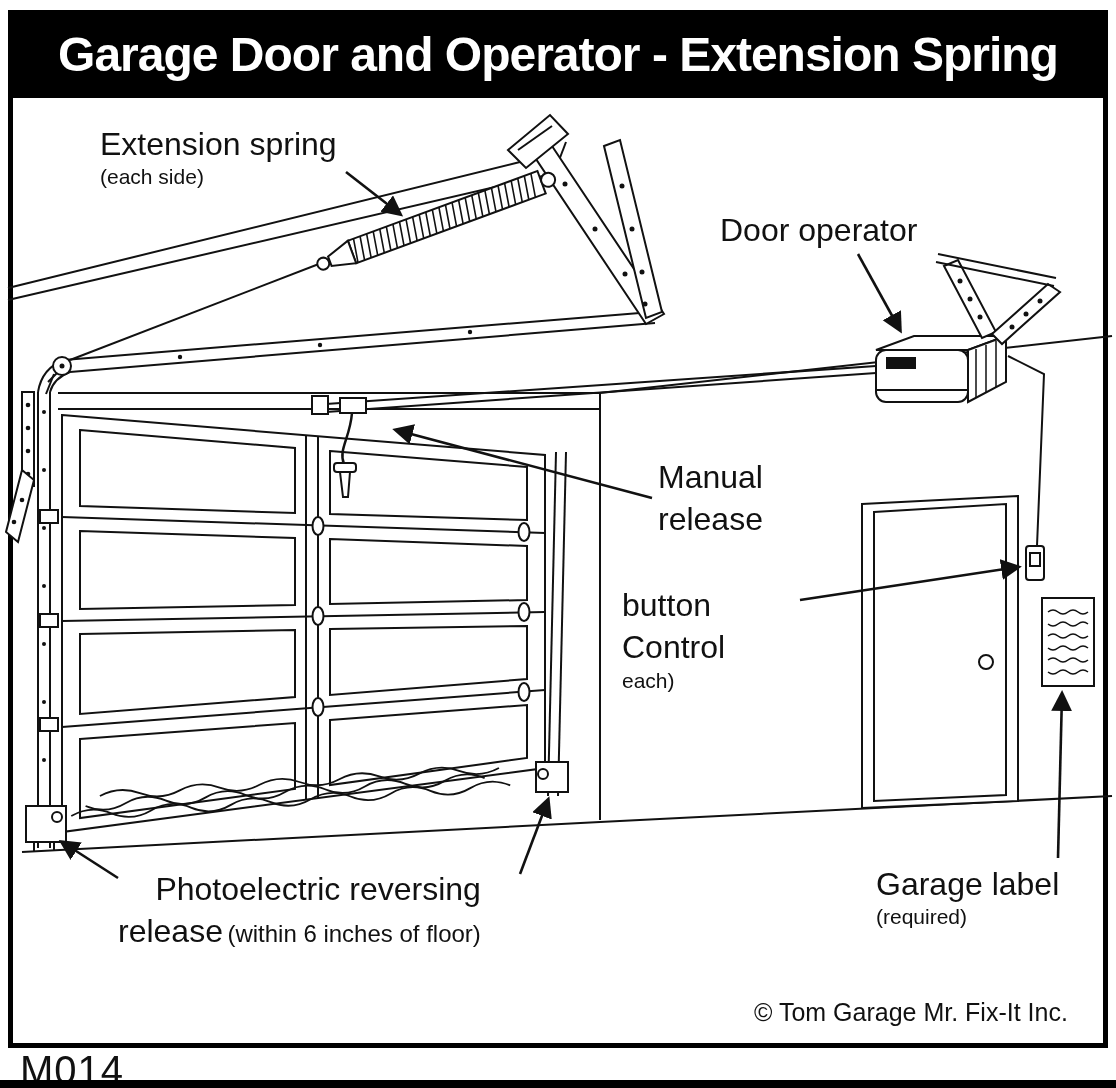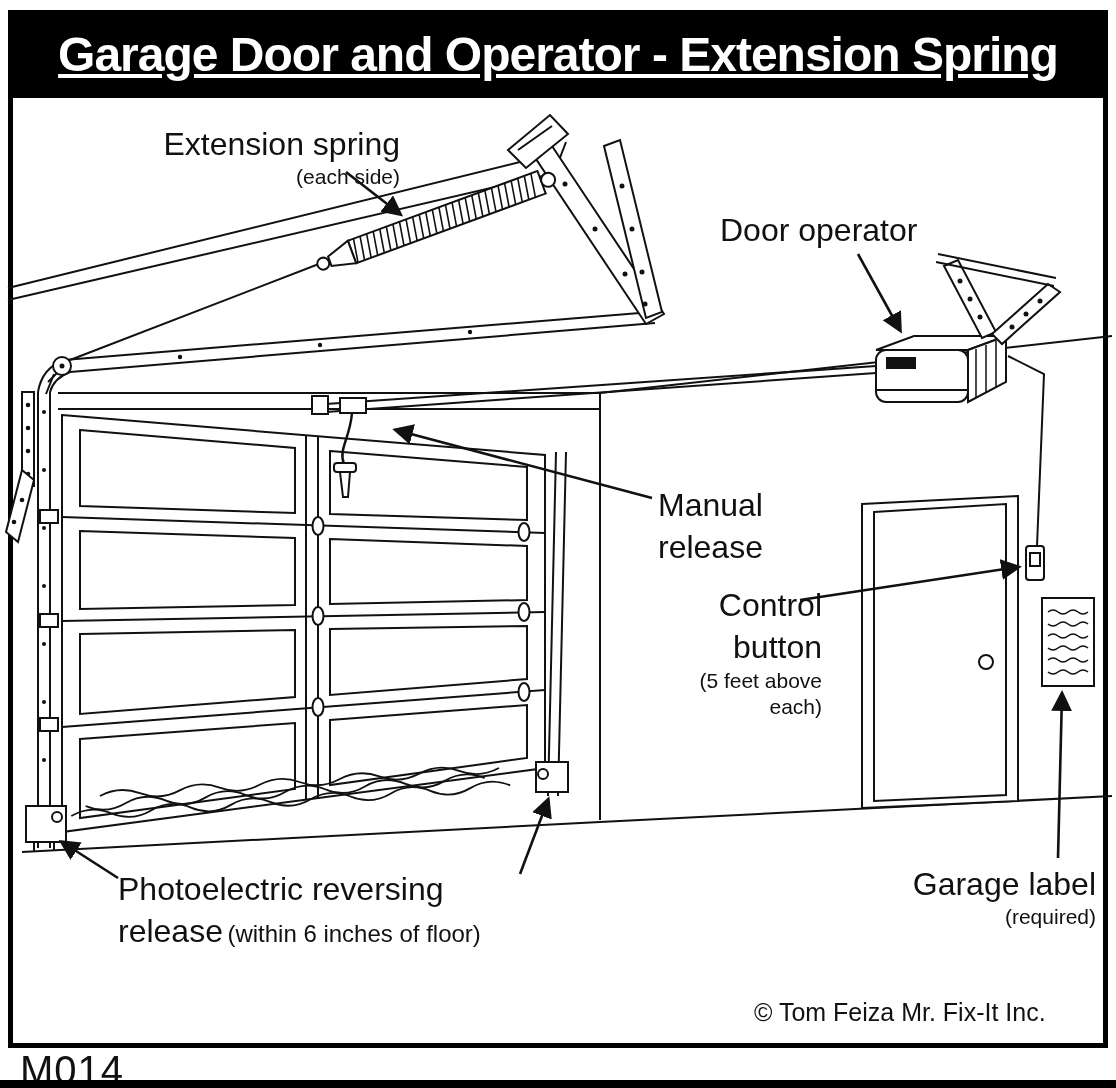--- a/index.html
+++ b/index.html
@@ -3,24 +3,24 @@
 <meta charset="utf-8">
 <style>
   html,body{margin:0;padding:0;background:#fff;}
   #page{position:relative;width:1116px;height:1088px;background:#fff;overflow:hidden;
         font-family:"Liberation Sans",sans-serif;color:#111;}
   .frame{position:absolute;left:8px;top:10px;width:1100px;height:1038px;
          border:5px solid #000;box-sizing:border-box;background:#fff;}
   .titlebar{position:absolute;left:8px;top:10px;width:1100px;height:88px;background:#000;
             display:flex;align-items:center;justify-content:center;box-sizing:border-box;}
   .titlebar h1{margin:8px;color:#fff;font-size:48px;font-weight:bold;letter-spacing:-1px;
-               font-family:"Liberation Sans",sans-serif;white-space:nowrap;text-decoration:underline;}
+               font-family:"Liberation Sans",sans-serif;white-space:nowrap;}
   svg.diagram{position:absolute;left:0;top:0;}
   .label{position:absolute;color:#111;line-height:1.25;}
-  .label.center{text-align:right;}
+  .label.center{text-align:left;}
   .l-main{font-size:32px;white-space:nowrap;}
   .l-main2{font-size:32px;line-height:42px;white-space:nowrap;}
   .l-note{font-size:21px;white-space:nowrap;}
   .l-note-inline{font-size:24px;}
   .copyright{position:absolute;left:754px;top:998px;font-size:25px;white-space:nowrap;}
   .figcode{position:absolute;left:20px;top:1048px;font-size:40px;letter-spacing:1px;}
   .bottom-strip{position:absolute;left:0;top:1080px;width:1116px;height:8px;background:#000;}
 </style>
 </head>
 <body>
@@ -239,44 +239,43 @@
 
   <div class="label center" style="left:100px;top:124px;width:300px;">
     <div class="l-main">Extension spring</div>
     <div class="l-note">(each side)</div>
   </div>
 
   <div class="label" style="left:720px;top:210px;">
     <div class="l-main">Door operator</div>
   </div>
 
-  <div class="label" style="left:658px;top:484px;">
+  <div class="label" style="left:658px;top:456px;">
     <div class="l-main2">Manual</div>
     <div class="l-main2">release</div>
   </div>
 
   <div class="label center" style="left:622px;top:584px;width:200px;">
+    <div class="l-main2">button</div>
     <div class="l-main2">Control</div>
-    <div class="l-main2">button</div>
-    <div class="l-note">(5 feet above</div>
     <div class="l-note">each)</div>
   </div>
 
-  <div class="label" style="left:118px;top:868px;">
+  <div class="label" style="left:118px;top:868px;text-align:right;">
     <div class="l-main2">Photoelectric reversing</div>
     <div>
       <span class="l-main2">release</span>
       <span class="l-note-inline">(within 6 inches of floor)</span>
     </div>
   </div>
 
   <div class="label center" style="left:876px;top:864px;width:220px;">
     <div class="l-main">Garage label</div>
     <div class="l-note">(required)</div>
   </div>
 
-  <div class="copyright">© Tom Feiza Mr. Fix-It Inc.</div>
+  <div class="copyright">© Tom Garage Mr. Fix-It Inc.</div>
 
   <div class="figcode">M014</div>
 
   <div class="bottom-strip"></div>
 
 </div>
 
 </body></html>

